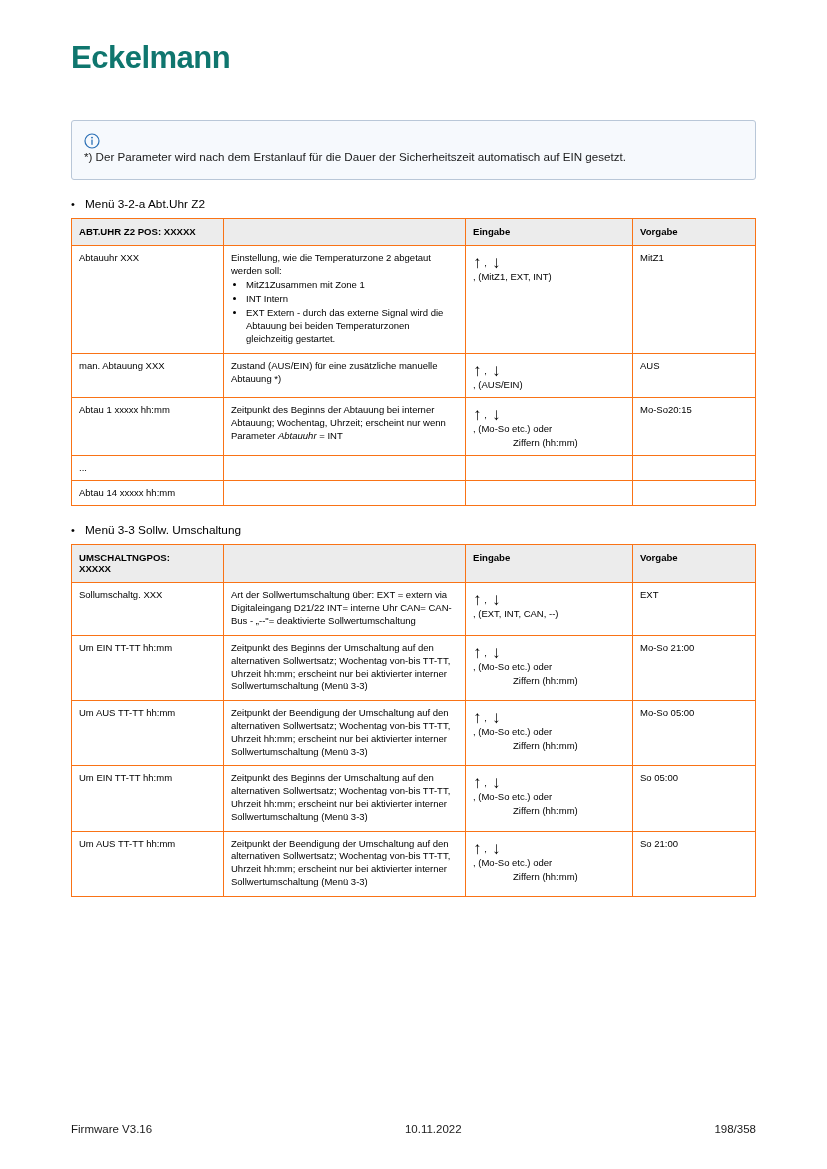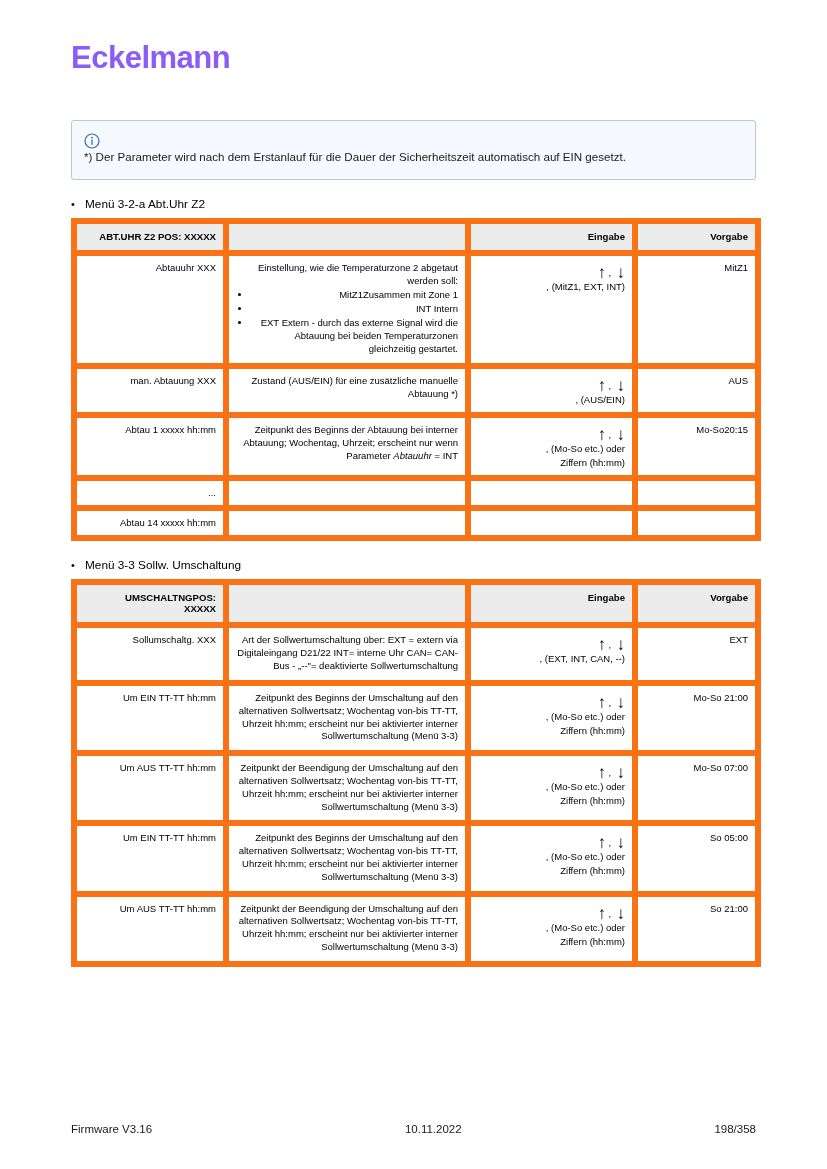--- a/index.html
+++ b/index.html
@@ -19,21 +19,21 @@
     position: relative;
     width: 827px;
     height: 1169px;
     box-sizing: border-box;
     padding: 0 71px;
   }
   .brand {
     font-size: 31px;
     font-weight: bold;
     letter-spacing: -0.5px;
-    color: #8b5cf6;
+    color: #0f766e;
     padding-top: 40px;
     padding-bottom: 0;
   }
   .note-box {
     margin-top: 44px;
     border: 1px solid #b9c7d8;
     background: #f6f9fd;
     border-radius: 3px;
     display: flex;
     align-items: flex-start;
@@ -67,24 +67,24 @@
     font-size: 11px;
     line-height: 1;
   }
   table.param {
     border-collapse: collapse;
     width: 684px;
     table-layout: fixed;
     font-size: 9.5px;
   }
   table.param td, table.param th {
-    border: 6px solid #f97316;
+    border: 1px solid #f97316;
     vertical-align: top;
     padding: 6px 7px 7px 7px;
-    text-align: right;
+    text-align: left;
     font-weight: normal;
   }
   table.param thead th {
     background: #ececec;
     font-weight: bold;
     font-size: 9.6px;
     padding-top: 7px;
     padding-bottom: 8px;
   }
   .col-a { width: 152px; }
@@ -282,21 +282,21 @@
       <tr>
         <td>Um AUS TT-TT hh:mm</td>
         <td class="desc">Zeitpunkt der Beendigung der Umschaltung auf den alternativen Sollwertsatz; Wochentag von-bis TT-TT, Uhrzeit hh:mm; erscheint nur bei aktivierter interner Sollwertumschaltung (Menü 3-3)</td>
         <td>
           <span class="arrows">
             <span class="arr">↑</span><span class="sep">&nbsp;,&nbsp;&nbsp;</span><span class="arr">↓</span>
           </span>
           <span class="tail">, (Mo-So etc.) oder</span>
           <span class="second-line">Ziffern (hh:mm)</span>
         </td>
-        <td>Mo-So 07:00</td>
+        <td>Mo-So 05:00</td>
       </tr>
 
       <tr>
         <td>Um EIN TT-TT hh:mm</td>
         <td class="desc">Zeitpunkt des Beginns der Umschaltung auf den alternativen Sollwertsatz; Wochentag von-bis TT-TT, Uhrzeit hh:mm; erscheint nur bei aktivierter interner Sollwertumschaltung (Menü 3-3)</td>
         <td>
           <span class="arrows">
             <span class="arr">↑</span><span class="sep">&nbsp;,&nbsp;&nbsp;</span><span class="arr">↓</span>
           </span>
           <span class="tail">, (Mo-So etc.) oder</span>

